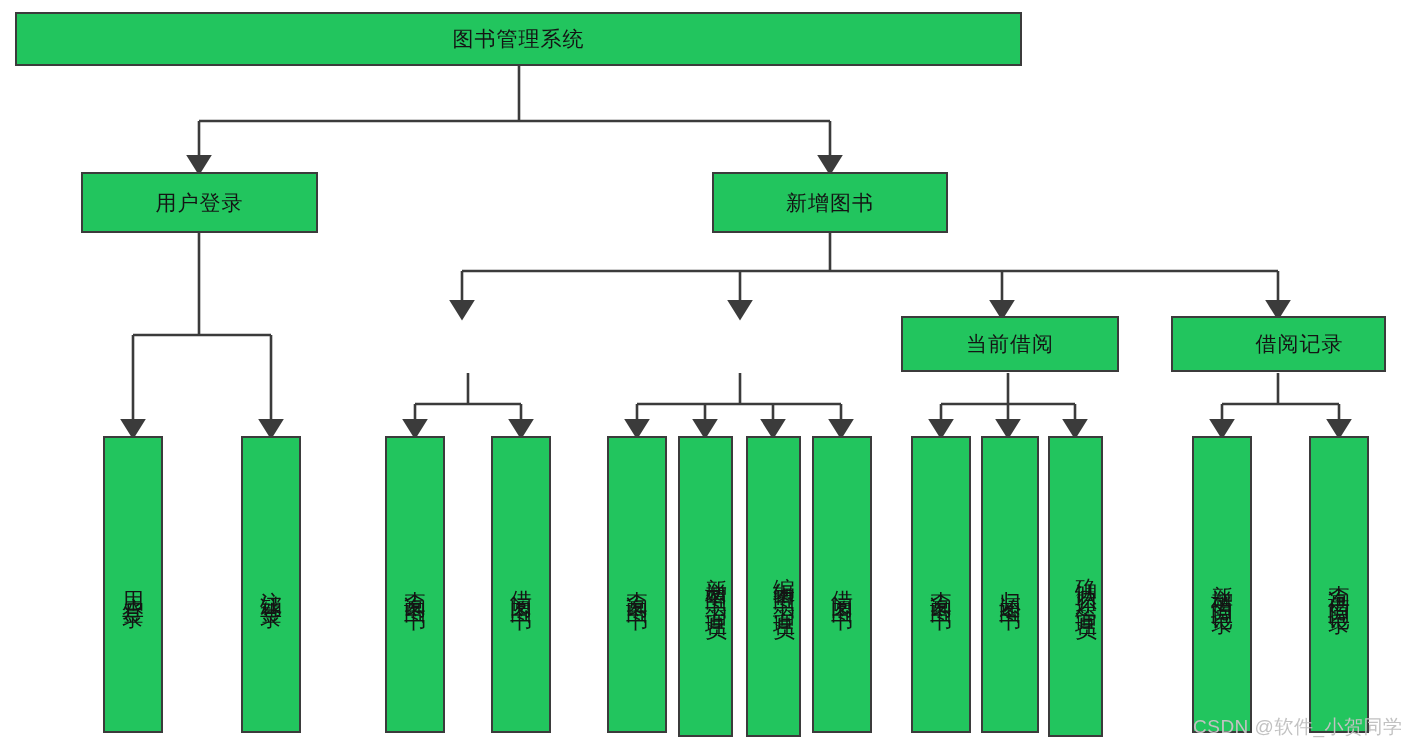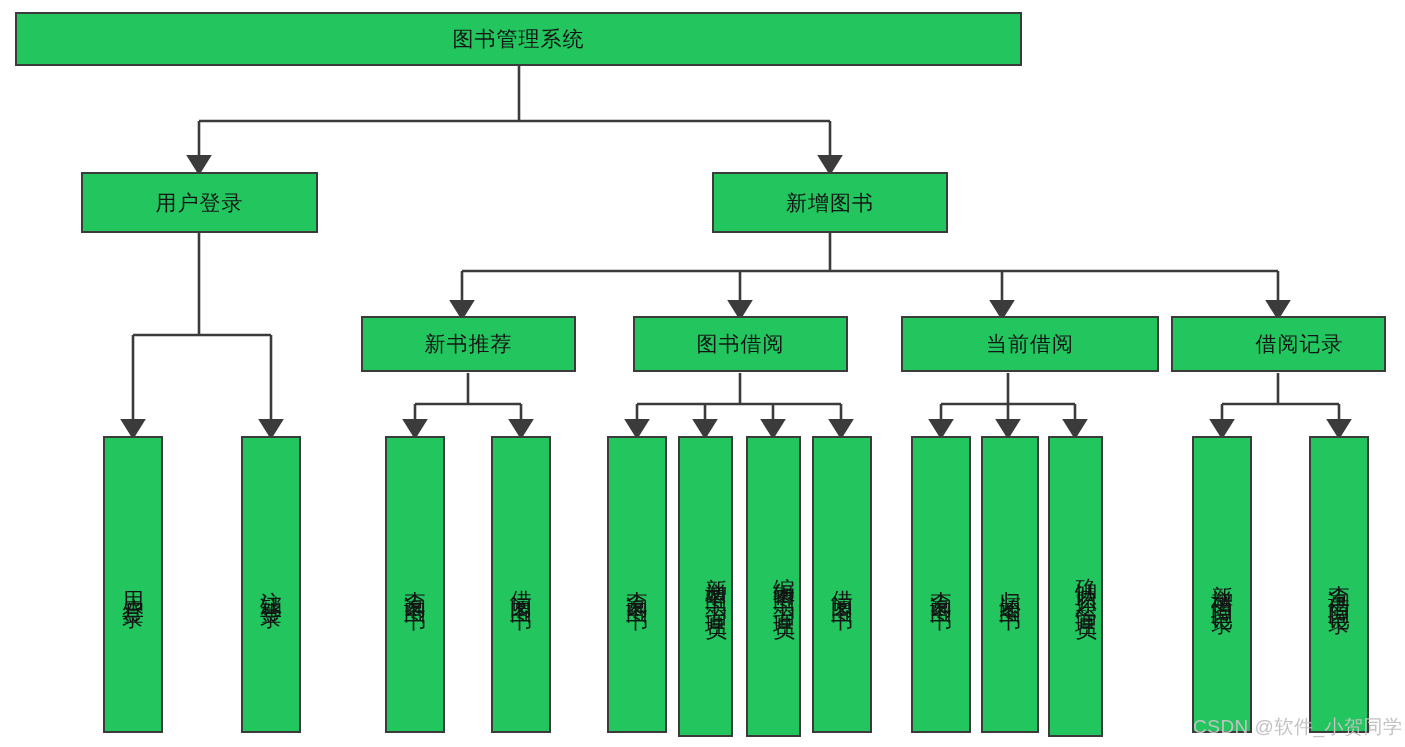--- a/index.html
+++ b/index.html
@@ -124,27 +124,21 @@
     <span>图书管理系统</span>
   </div>
 
   <div class="node h" style="left:81px; top:172px; width:237px; height:61px;">
     <span>用户登录</span>
   </div>
   <div class="node h" style="left:712px; top:172px; width:236px; height:61px;">
     <span>新增图书</span>
   </div>
 
-  <div class="node h" style="left:361px; top:316px; width:215px; height:56px;">
-    <span>新书推荐</span>
-  </div>
-  <div class="node h" style="left:633px; top:316px; width:215px; height:56px;">
-    <span>图书借阅</span>
-  </div>
-  <div class="node h" style="left:901px; top:316px; width:258px; height:56px;text-align:right;">
+  <div class="node h" style="left:901px; top:316px; width:218px; height:56px;text-align:right;">
     <span>当前借阅</span>
   </div>
   <div class="node h" style="left:1171px; top:316px; width:215px; height:56px;padding-left:42px;">
     <span>借阅记录</span>
   </div>
 
   <div class="node v mid" style="left:103px; top:436px; width:60px; height:297px;">
     <span>用户登录</span>
   </div>
   <div class="node v mid" style="left:241px; top:436px; width:60px; height:297px;">

